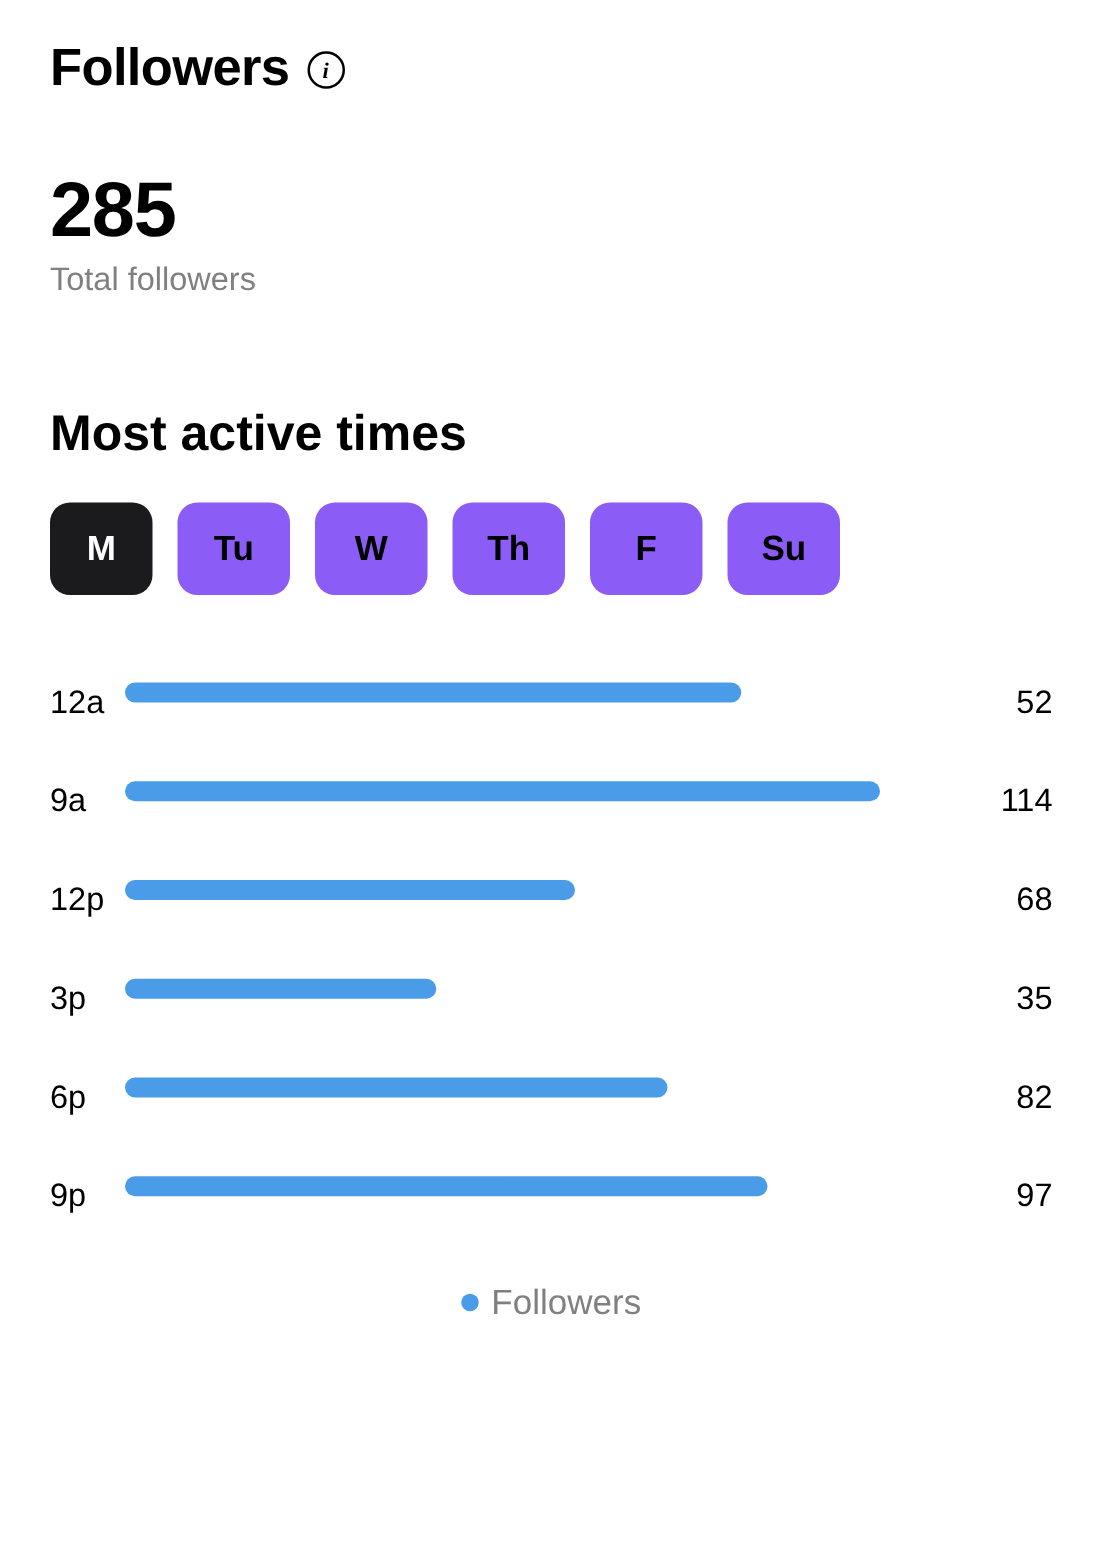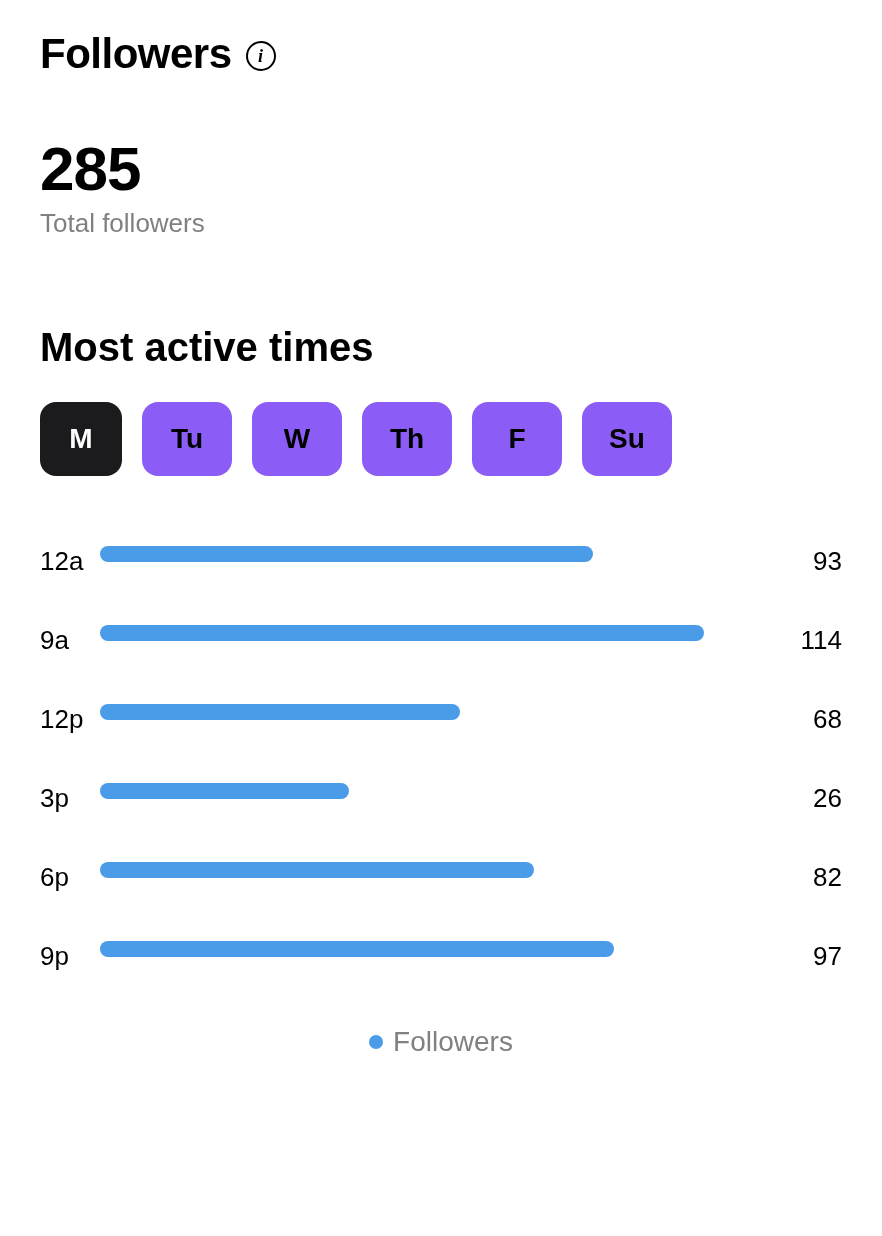--- a/index.html
+++ b/index.html
@@ -164,42 +164,42 @@
   <div class="day-tab">Su</div>
 </div>
 
 <div class="chart-rows">
 
 <div class="chart-row">
       <div class="row-label">12a</div>
       <div class="bar-track">
         <div class="bar-fill" style="width: 74.4%; background: rgb(74, 156, 232);"></div>
       </div>
-      <div class="row-value">93</div>
+      <div class="row-value">52</div>
     </div>
     <div class="chart-row">
       <div class="row-label">9a</div>
       <div class="bar-track">
         <div class="bar-fill" style="width: 91.2%; background: rgb(74, 156, 232);"></div>
       </div>
       <div class="row-value">114</div>
     </div>
     <div class="chart-row">
       <div class="row-label">12p</div>
       <div class="bar-track">
         <div class="bar-fill" style="width: 54.4%; background: rgb(74, 156, 232);"></div>
       </div>
       <div class="row-value">68</div>
     </div>
     <div class="chart-row">
       <div class="row-label">3p</div>
       <div class="bar-track">
         <div class="bar-fill" style="width: 37.6%; background: rgb(74, 156, 232);"></div>
       </div>
-      <div class="row-value">26</div>
+      <div class="row-value">35</div>
     </div>
     <div class="chart-row">
       <div class="row-label">6p</div>
       <div class="bar-track">
         <div class="bar-fill" style="width: 65.6%; background: rgb(74, 156, 232);"></div>
       </div>
       <div class="row-value">82</div>
     </div>
     <div class="chart-row">
       <div class="row-label">9p</div>

